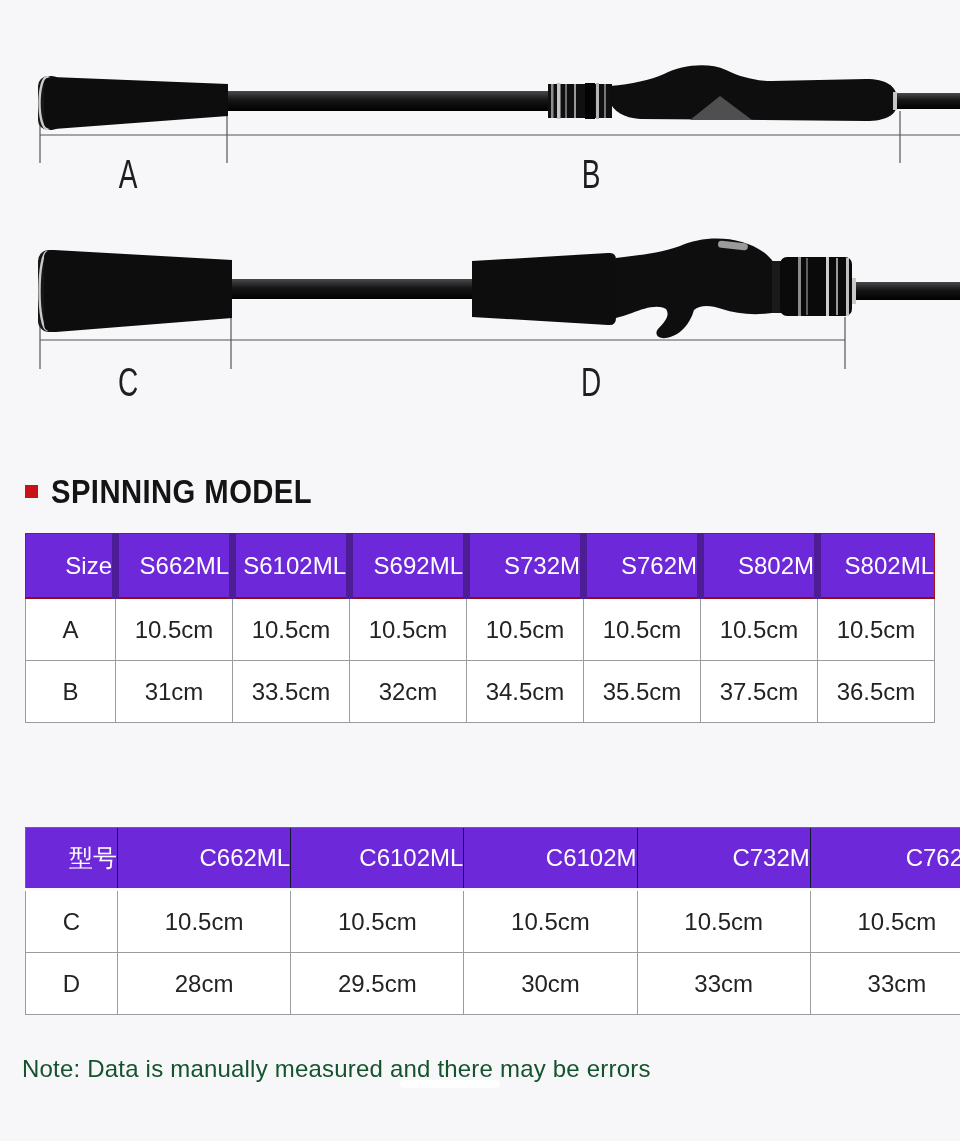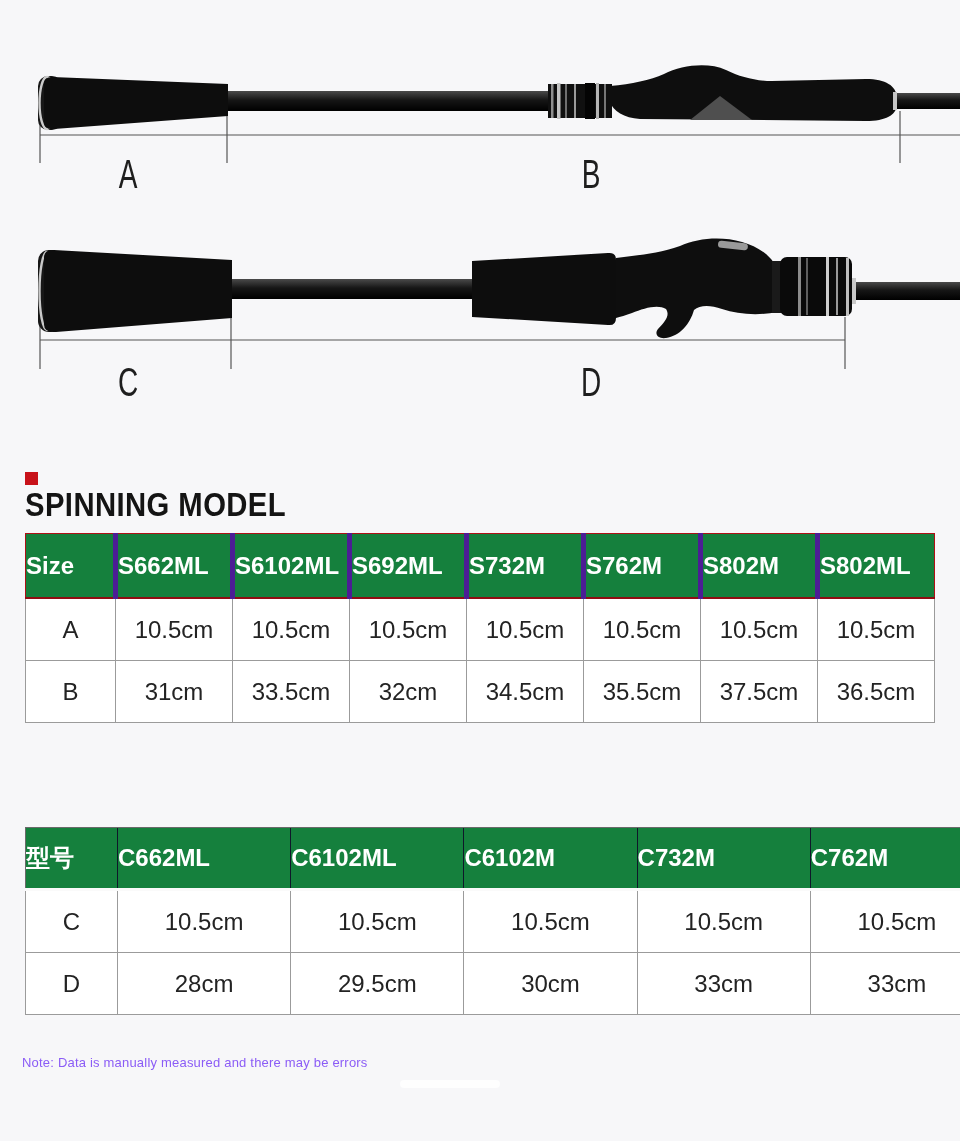--- a/index.html
+++ b/index.html
@@ -12,56 +12,56 @@
   svg{display:block;}
 
   
   .dim-label{
     position:absolute; width:60px; text-align:center;
     font-size:40px; font-weight:400; color:#1e1e1e;
     transform:scaleX(0.70); transform-origin:center top;
   }
 
   
-  .section-head{position:absolute; display:flex; flex-direction:column;}
+  .section-head{position:absolute; display:flex; align-items:center;}
   .bullet{width:13px; height:13px; background:#c8121a; margin-right:13px; flex:0 0 auto;}
   .title-text{
     font-size:34px; font-weight:bold; color:#141414; white-space:nowrap;
     transform:scaleX(0.86); transform-origin:left center; letter-spacing:0.5px;
   }
 
   
   table.spec{
     position:absolute; border-collapse:collapse; table-layout:fixed;
     background:#ffffff;
   }
   table.spec th{
-    background:#15803d; color:#ffffff; font-weight:700; font-size:24px;
-    text-align:left; padding:0; overflow:hidden; white-space:nowrap;
+    background:#6d28d9; color:#ffffff; font-weight:400; font-size:24px;
+    text-align:right; padding:0; overflow:hidden; white-space:nowrap;
   }
   table.spec td{
     border:1px solid #9b9b9b; background:#ffffff;
     font-size:24px; color:#232323; text-align:center; padding:0; white-space:nowrap;
   }
   td.rowlab{font-size:26px;}
   
-  .t1 th{height:63px; border-left:5px solid #4c1d95; border-top:1px solid #ae1016; border-bottom:2px solid #8f0d12;}
+  .t1 th{height:63px; border-left:7px solid #4c1d95; border-top:1px solid #ae1016; border-bottom:2px solid #8f0d12;}
   .t1 th:first-child{border-left:1px solid #ae1016;}
   .t1 th:last-child{border-right:1px solid #ae1016;}
   .t1 td{height:61px;}
   
   .t2{border:1px solid #6a6a6a;}
   .t2 th{height:60px; border-left:1px solid #0f172a; border-bottom:3px solid #fafafa; border-top:1px solid #6a6a6a;}
   .t2 th:first-child{border-left:1px solid #6a6a6a;}
   .t2 th:last-child{border-right:1px solid #6a6a6a;}
   .t2 td{height:61px;}
 
   .note-text{
     position:absolute; left:22px; top:1055px;
-    font-size:13px; color:#8b5cf6; letter-spacing:0.2px;
+    font-size:24px; color:#14532d; letter-spacing:0.2px;
   }
   .faint-pill{
     position:absolute; left:400px; top:1080px; width:100px; height:8px;
     background:rgba(255,255,255,0.8); border-radius:4px;
   }
 </style>
 </head>
 <body>
 
 <div class="page">

